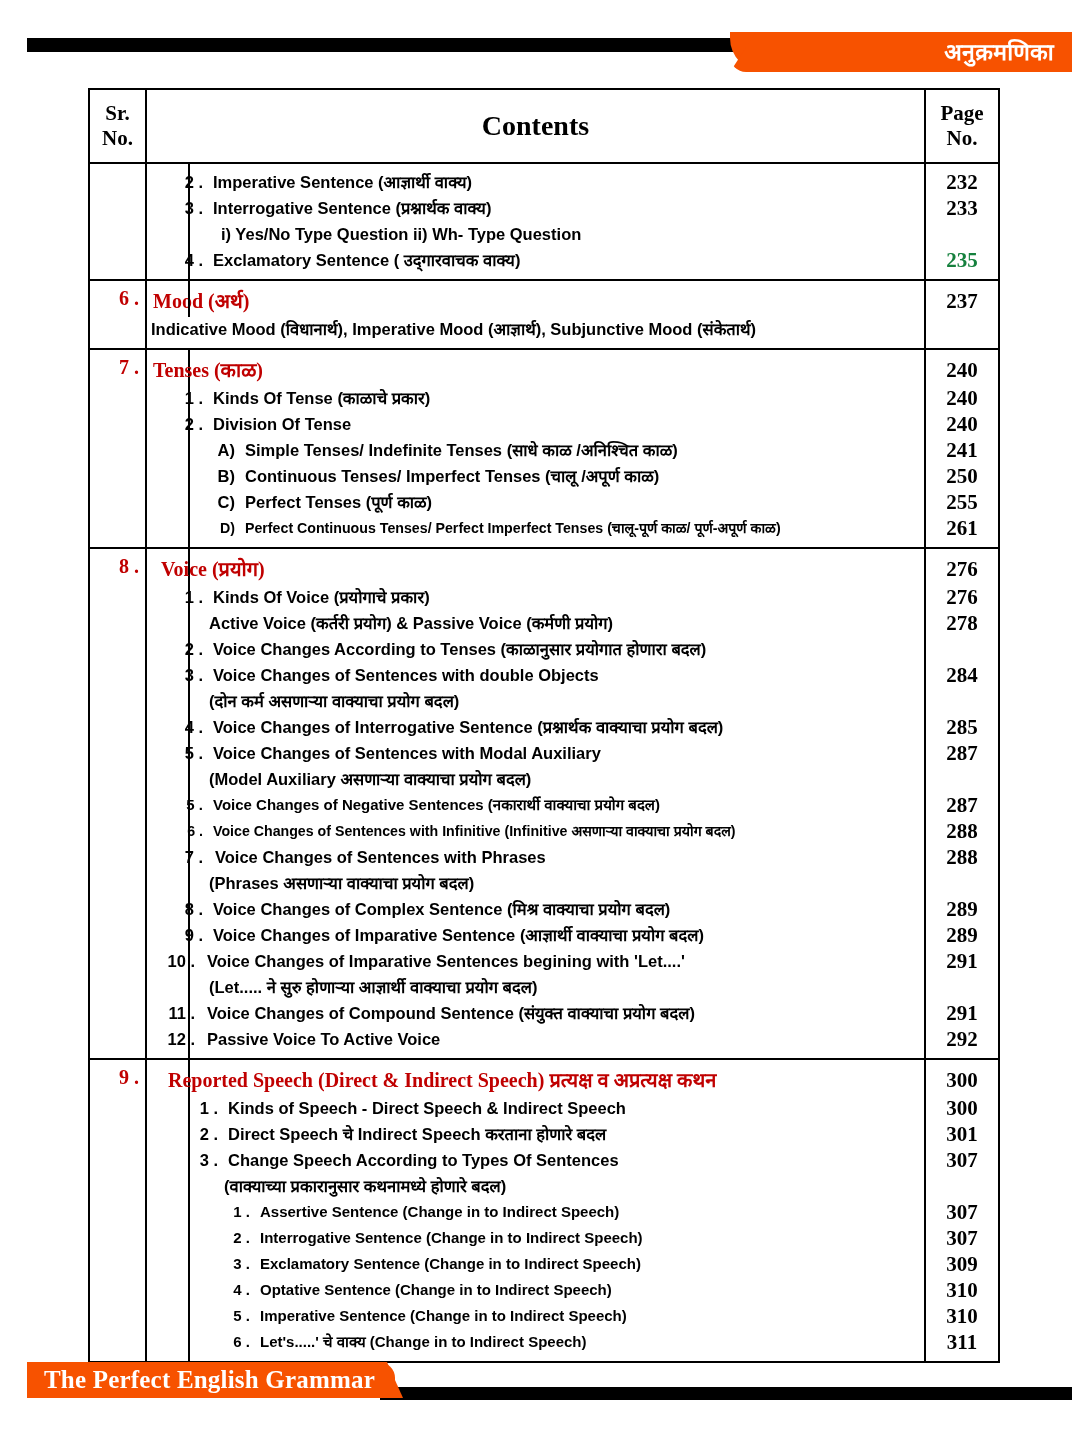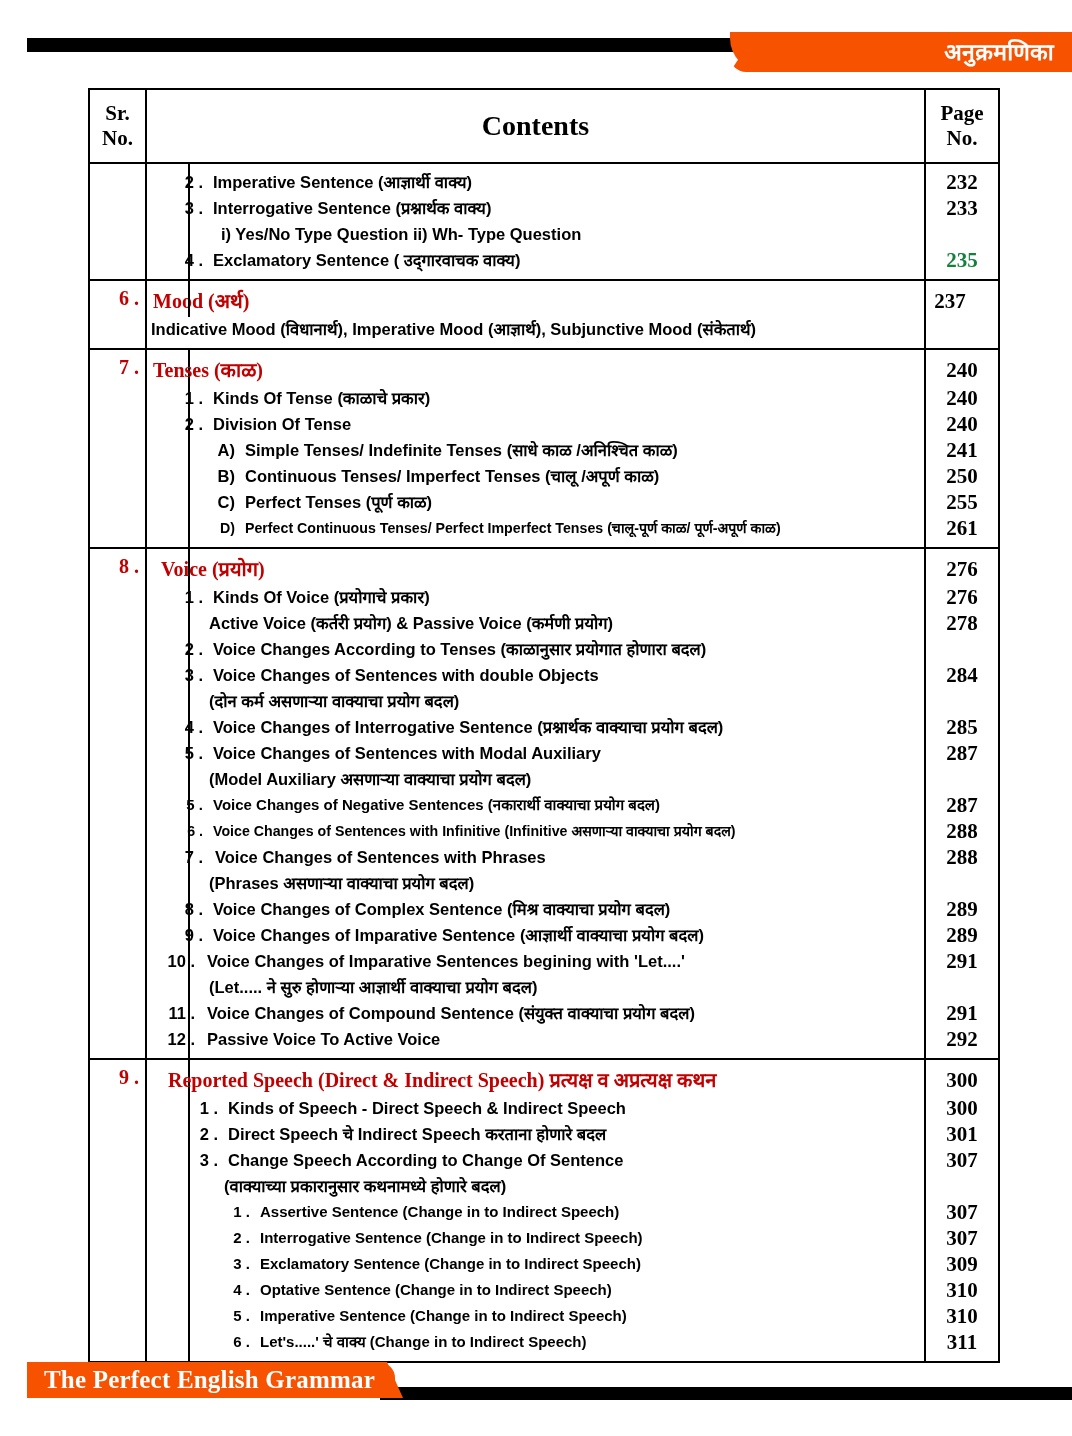--- a/index.html
+++ b/index.html
@@ -237,21 +237,21 @@
             <div class="line sect">
               <span class="txt" style="left: 6px;">Mood (अर्थ)</span>
             </div>
             <div class="line">
               <span class="txt" style="left: 4px;">Indicative Mood (विधानार्थ), Imperative Mood (आज्ञार्थ),  Subjunctive Mood (संकेतार्थ)</span>
             </div>
           </div>
           <div style="position: absolute; left: 41px; top: 0px; width: 2px; height: 36px; background: rgb(0, 0, 0);"></div>
         </div>
         <div class="col-page">
-          <div class="rows" style="padding: 5px 12px 6px; border-radius: 7px;">
+          <div class="rows" style="padding: 5px 0px 6px; border-radius: 7px;">
             <div class="line sect" style="color: rgb(0, 0, 0);">
               <span class="pagecell tall">237</span>
             </div>
             <div class="line" style="color: rgb(0, 0, 0);">
               <span class="pagecell"></span>
             </div>
           </div>
         </div>
       </div>
       <div class="block">
@@ -467,21 +467,21 @@
             <div class="line">
               <span class="num" style="left: 22px; width: 34px;">1 .</span>
               <span class="txt" style="left: 66px;">Kinds of Speech - Direct Speech &amp; Indirect Speech</span>
             </div>
             <div class="line">
               <span class="num" style="left: 22px; width: 34px;">2 .</span>
               <span class="txt" style="left: 66px;">Direct Speech चे  Indirect Speech करताना होणारे बदल</span>
             </div>
             <div class="line">
               <span class="num" style="left: 22px; width: 34px;">3 .</span>
-              <span class="txt" style="left: 66px;">Change Speech According to Change Of Sentence</span>
+              <span class="txt" style="left: 66px;">Change Speech According to Types Of Sentences</span>
             </div>
             <div class="line">
               <span class="txt" style="left: 62px;">(वाक्याच्या प्रकारानुसार कथनामध्ये होणारे बदल)</span>
             </div>
             <div class="line small">
               <span class="num" style="left: 54px; width: 34px;">1 .</span>
               <span class="txt" style="left: 98px;">Assertive Sentence (Change in to Indirect Speech)</span>
             </div>
             <div class="line small">
               <span class="num" style="left: 54px; width: 34px;">2 .</span>

